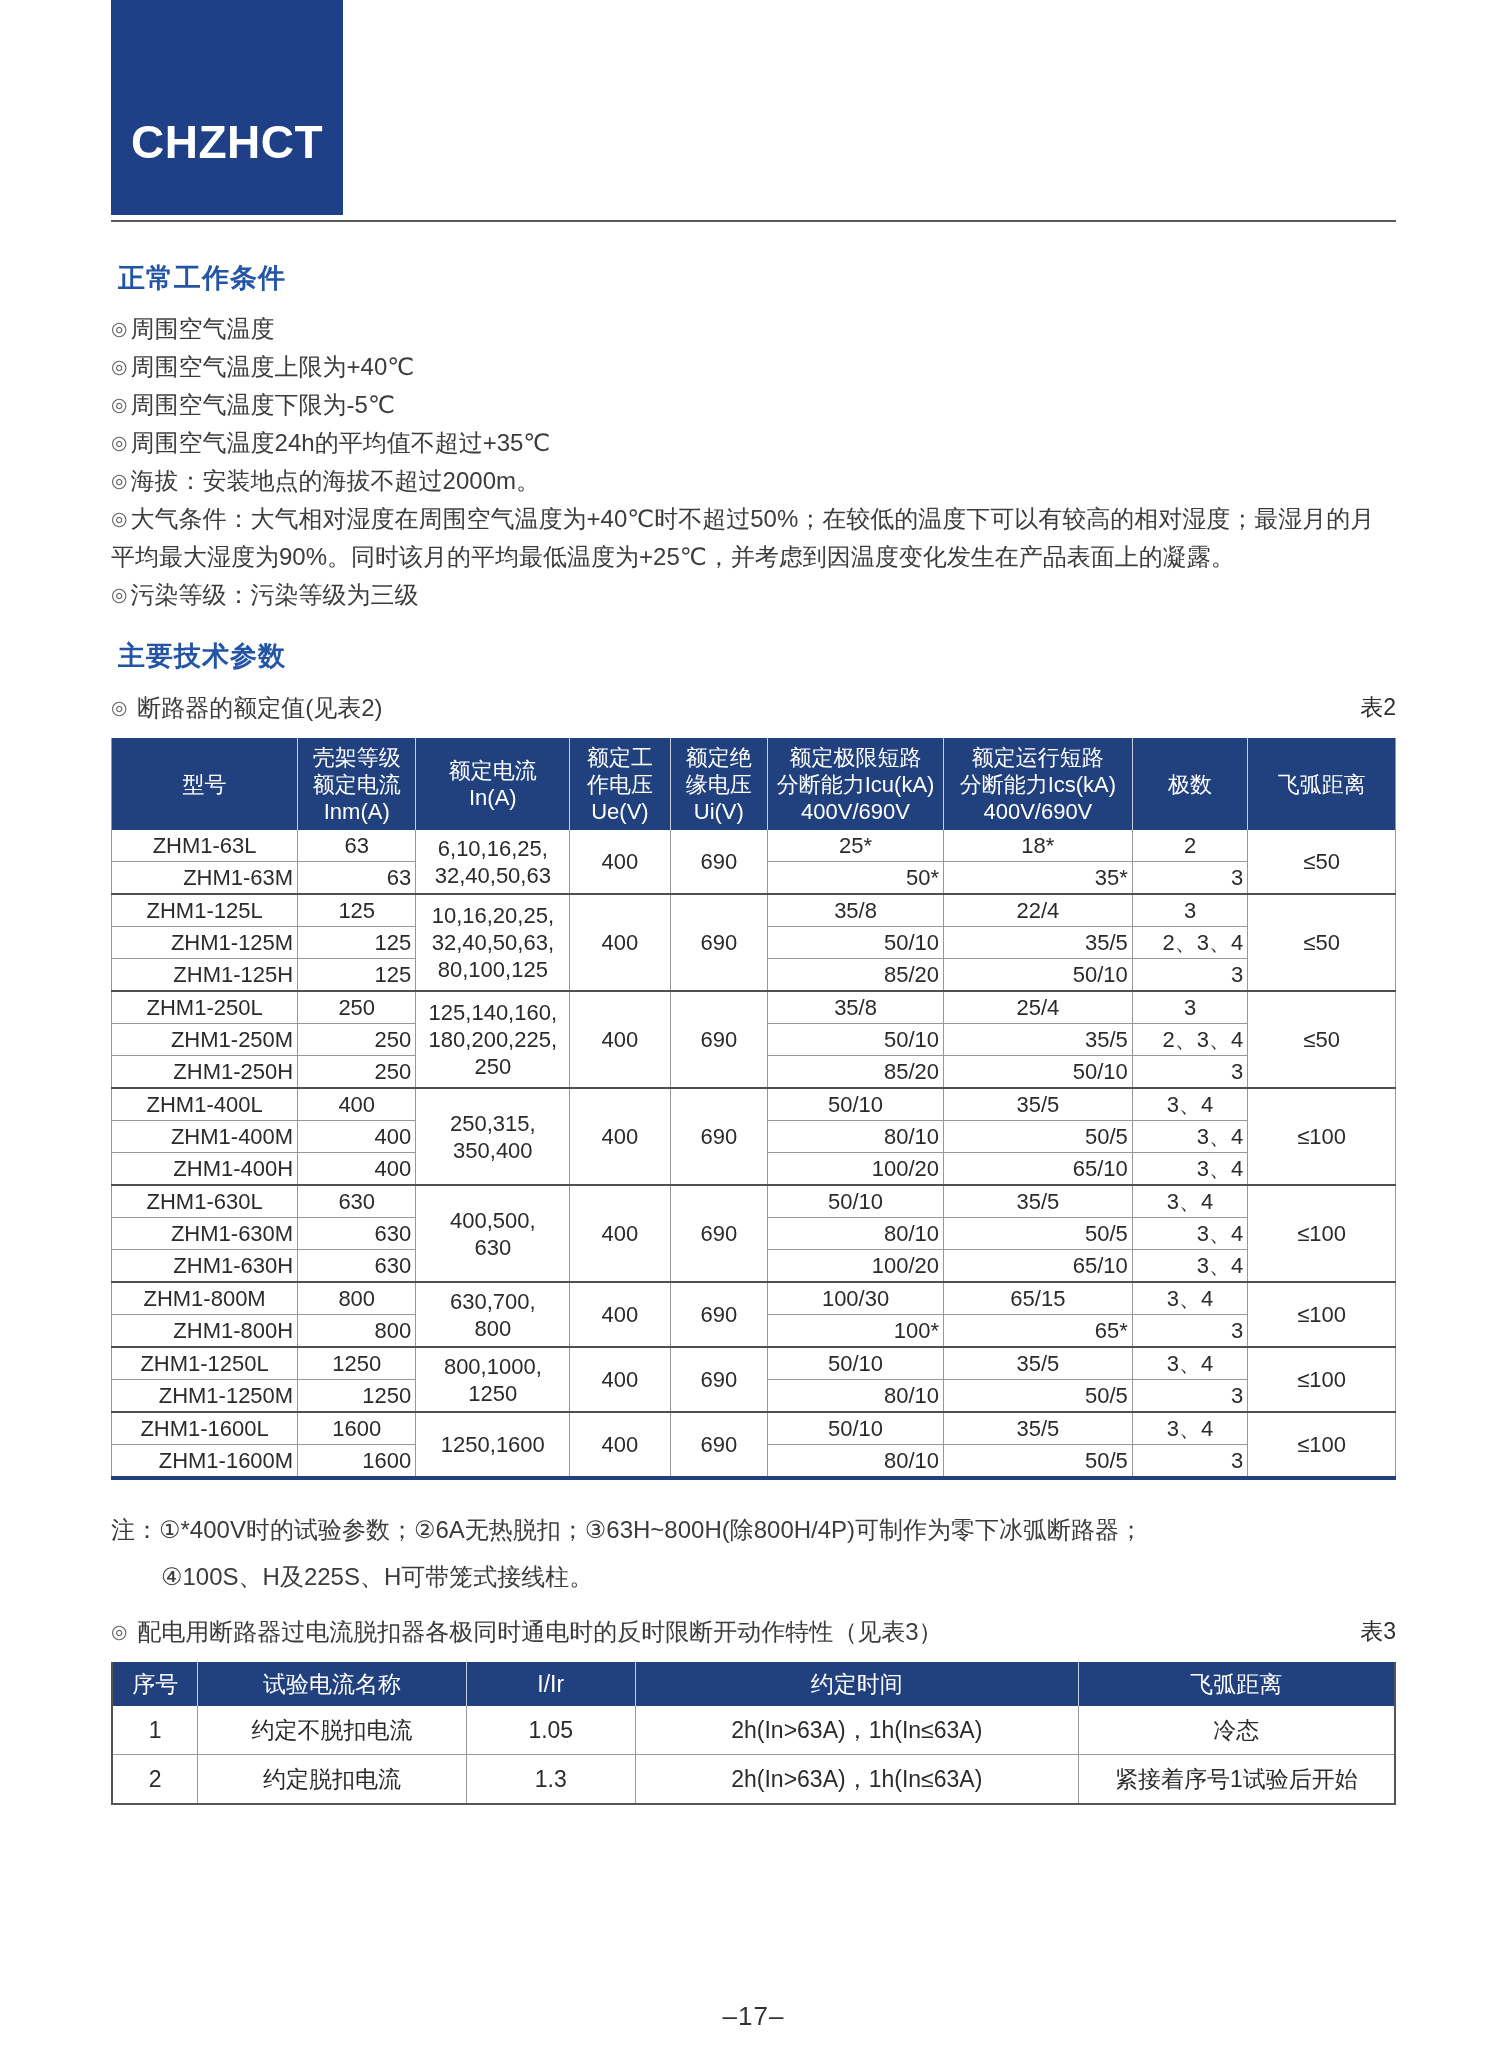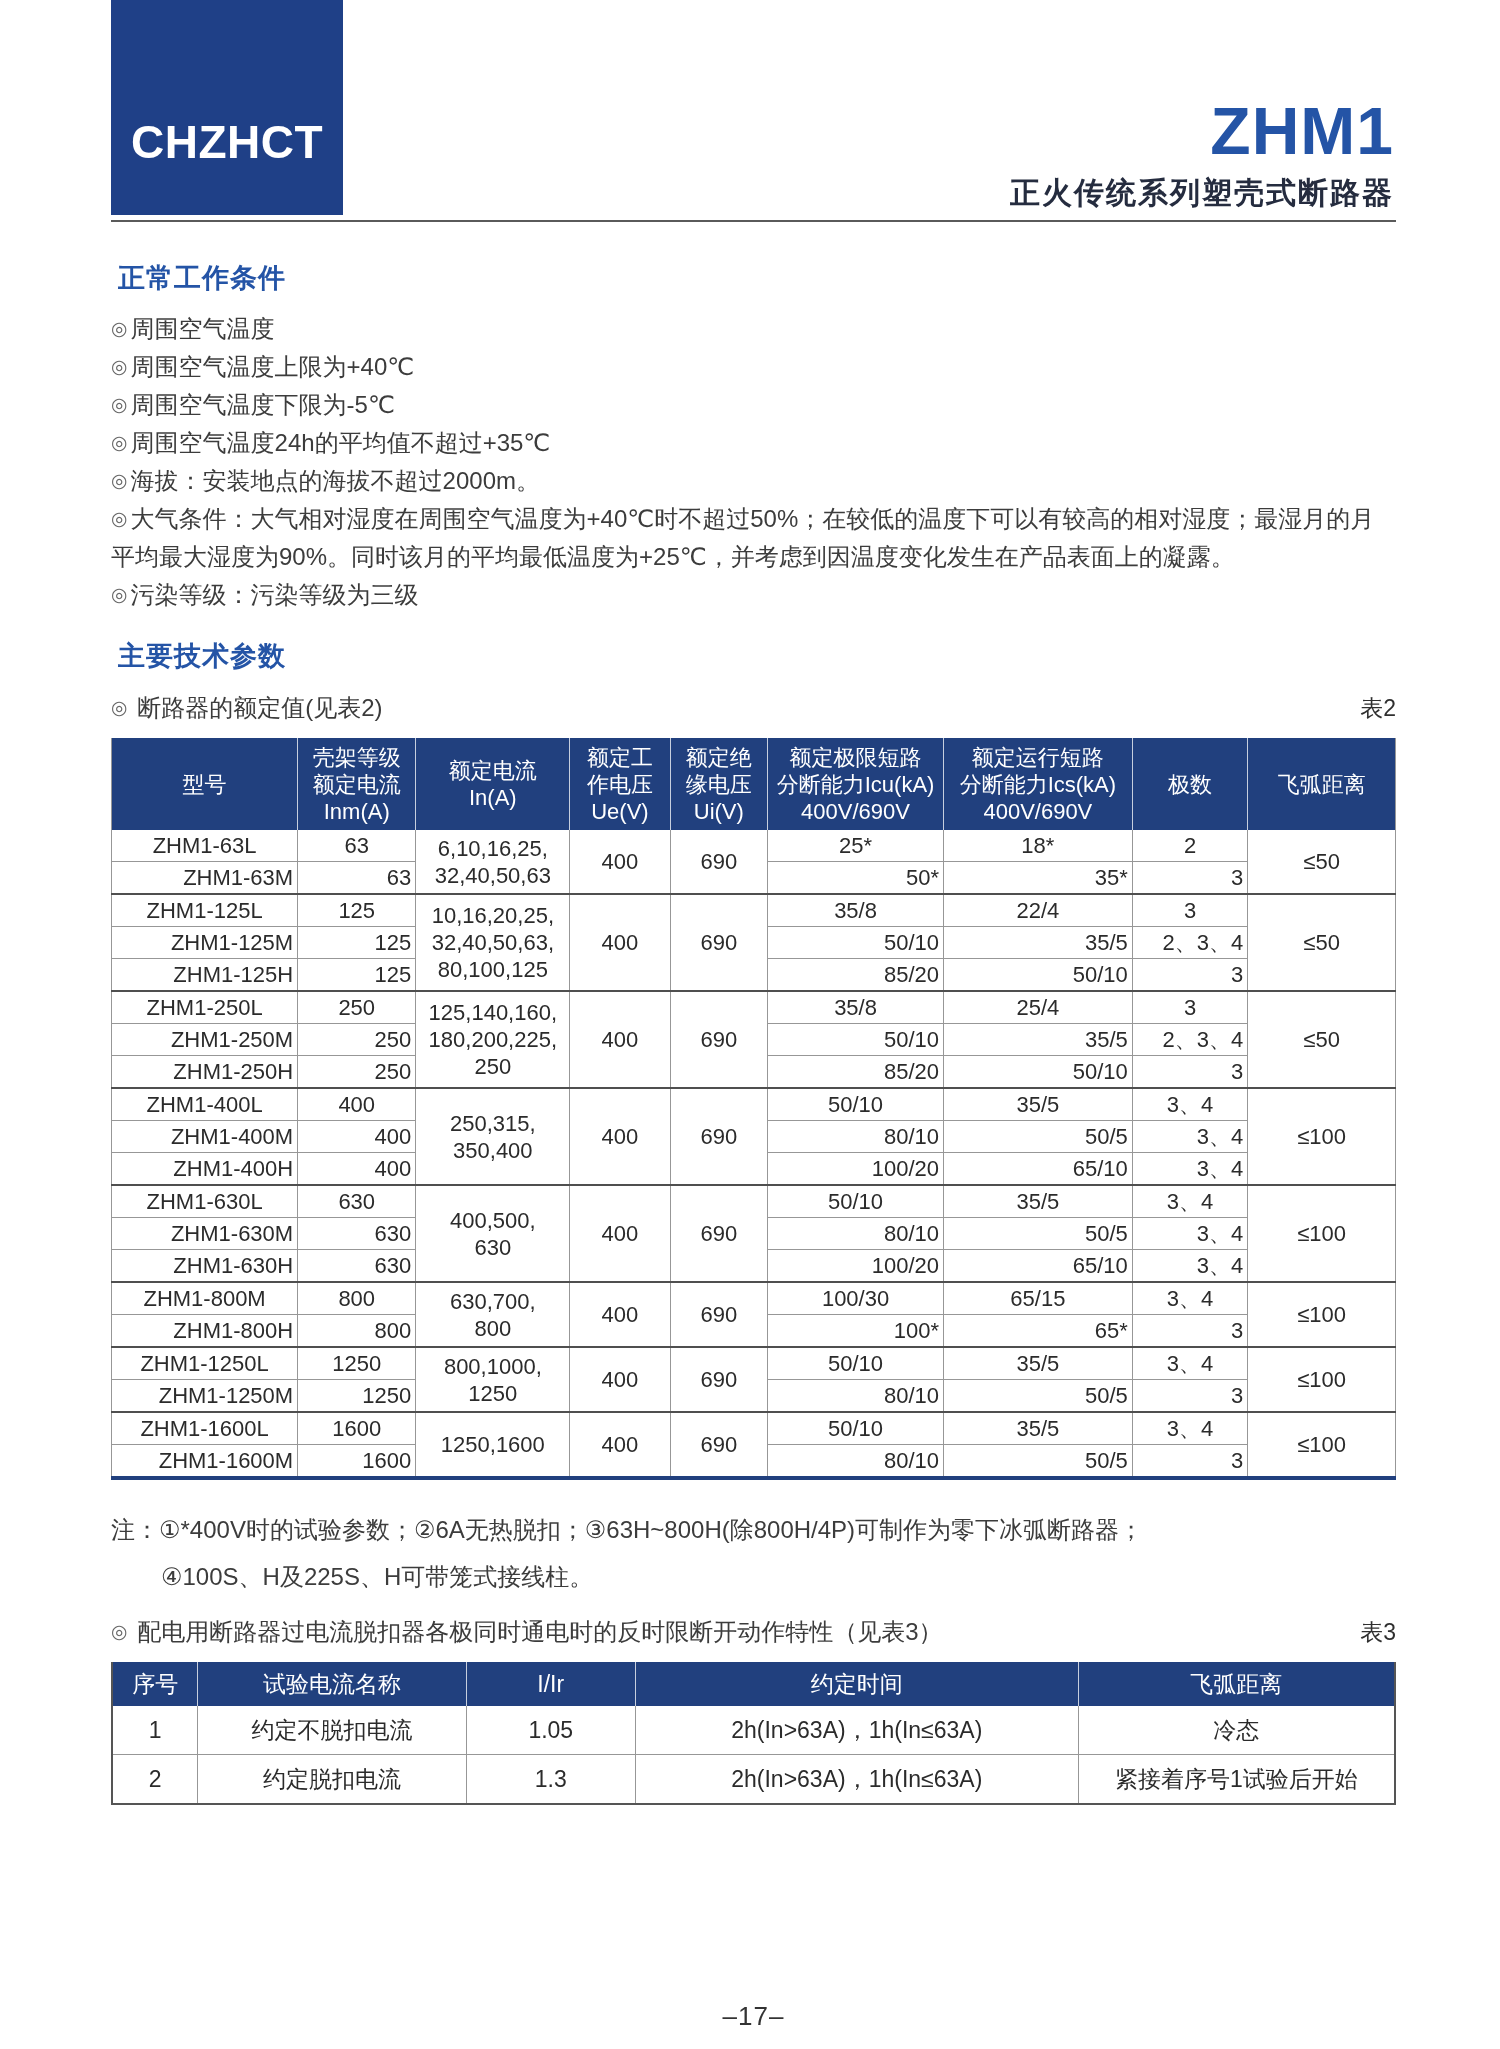--- a/index.html
+++ b/index.html
@@ -21,21 +21,21 @@
   .product-subtitle { color:#252c3f; font-size:30px; font-weight:bold; margin-top:9px; letter-spacing:2px; }
   .header-rule { position:absolute; left:111px; right:104px; bottom:0; height:2px; background:#5a5a5a; }
   
   .content { padding:0 104px 0 111px; }
   .section-title { color:#2454a6; font-size:27px; font-weight:bold; margin:7px; letter-spacing:1px; }
   #sec1-title { margin-top:38px; }
   #sec2-title { margin-top:24px; }
   .bullets { margin-top:14px; }
   .bullet { font-size:24px; line-height:38px; color:#3c3c3c; }
   .ring { color:#666; font-size:19px; margin-right:3px; vertical-align:2px; }
-  .caption-row { display:flex; justify-content:space-between; align-items:flex-end; margin-top:18px; }
+  .caption-row { display:flex; justify-content:space-between; margin-top:18px; }
   .caption-row.second { margin-top:16px; }
   .caption { font-size:24px; color:#3c3c3c; }
   .tbl-label { font-size:23px; color:#2f2f2f; }
   
   table { border-collapse:collapse; width:100%; table-layout:fixed; margin-top:14px; }
   #t2 { border-left:1px solid #979797; border-right:1px solid #979797; border-bottom:4px solid #21407e; }
   #t2 th {
     background:#21407e; color:#fff; font-weight:normal; font-size:22px; line-height:27px;
     white-space:pre-line; height:88px; padding:2px; text-align:center; vertical-align:middle;
   }
@@ -65,24 +65,20 @@
   .footer { text-align:center; margin-top:196px; font-size:26px; color:#333; letter-spacing:1px; }
 </style>
 </head>
 <body>
 
 <div class="page">
 
   <div class="header">
     <div class="logo-box">
       <span class="logo-text">CHZHCT</span>
-    </div>
-    <div class="title-block">
-      <div class="product-title">ZHM1</div>
-      <div class="product-subtitle">正火传统系列塑壳式断路器</div>
     </div>
     <div class="header-rule"></div>
   </div>
 
   <div class="content">
 
     <h2 class="section-title" id="sec1-title">正常工作条件</h2>
 
     <div class="bullets" id="bullets">
         <div class="bullet"><span class="ring">◎</span><span>周围空气温度</span></div>

